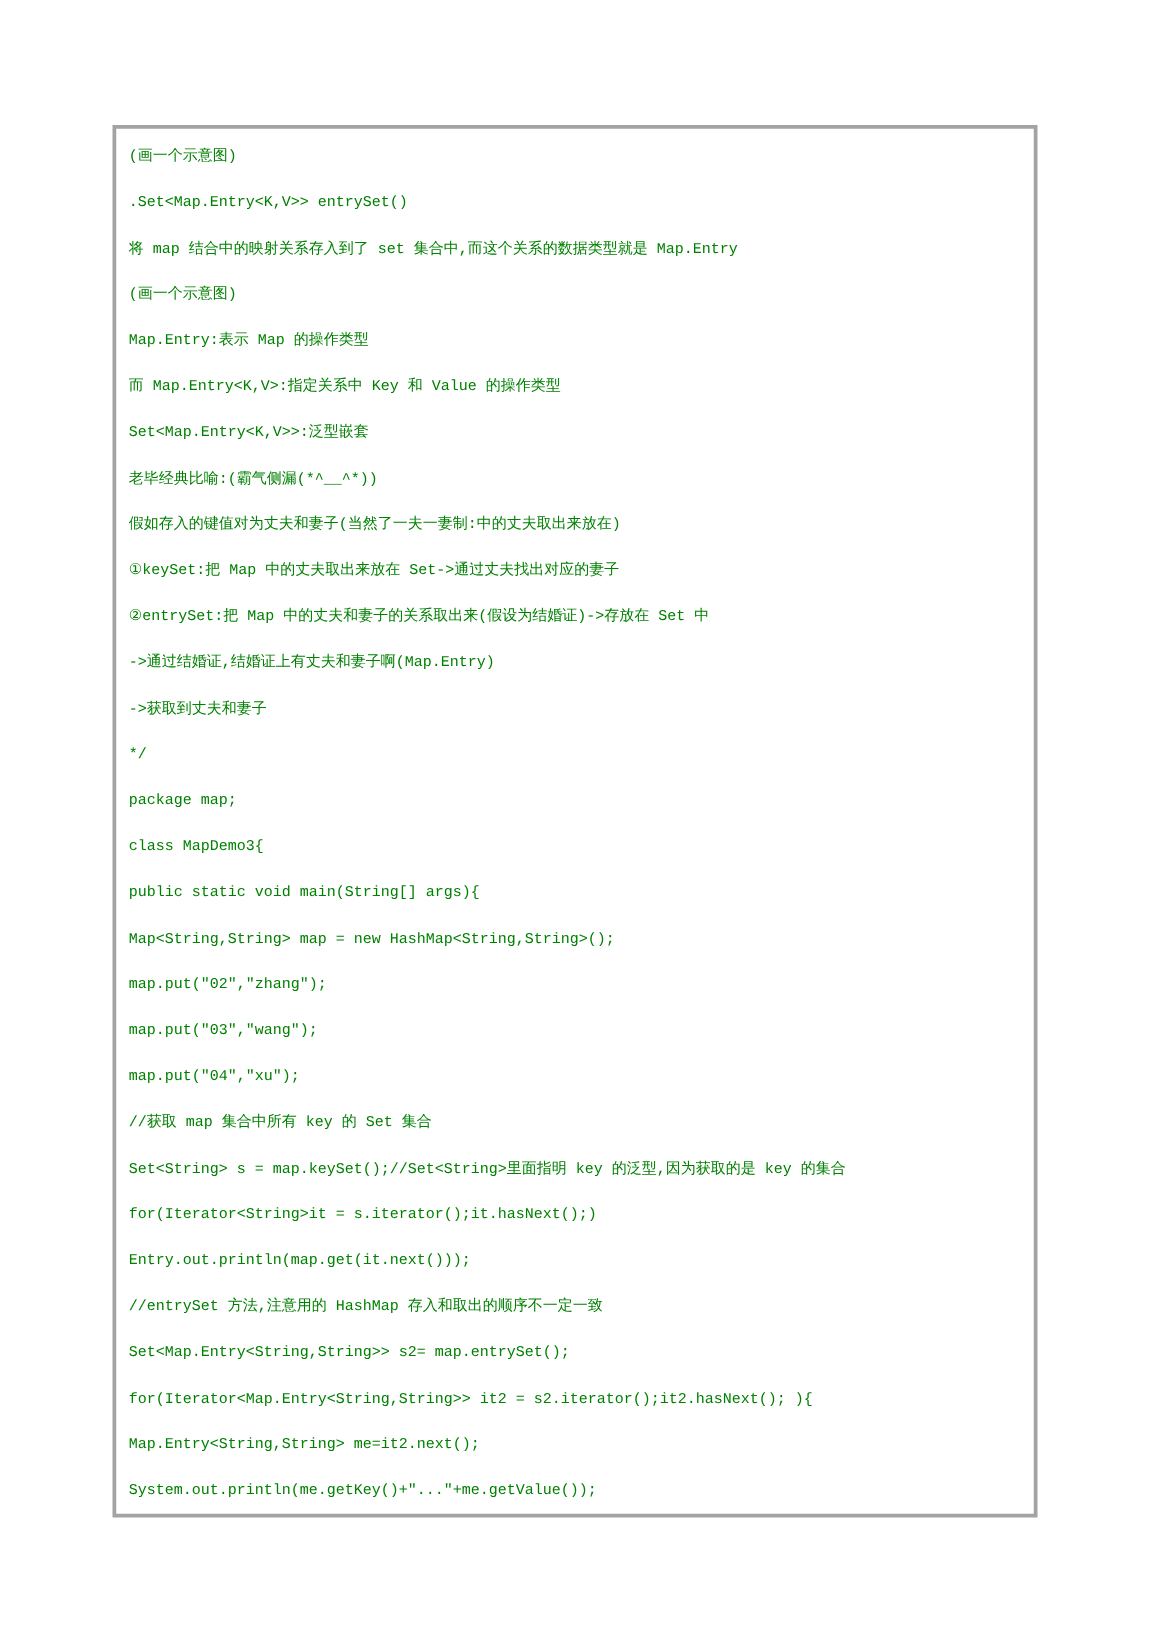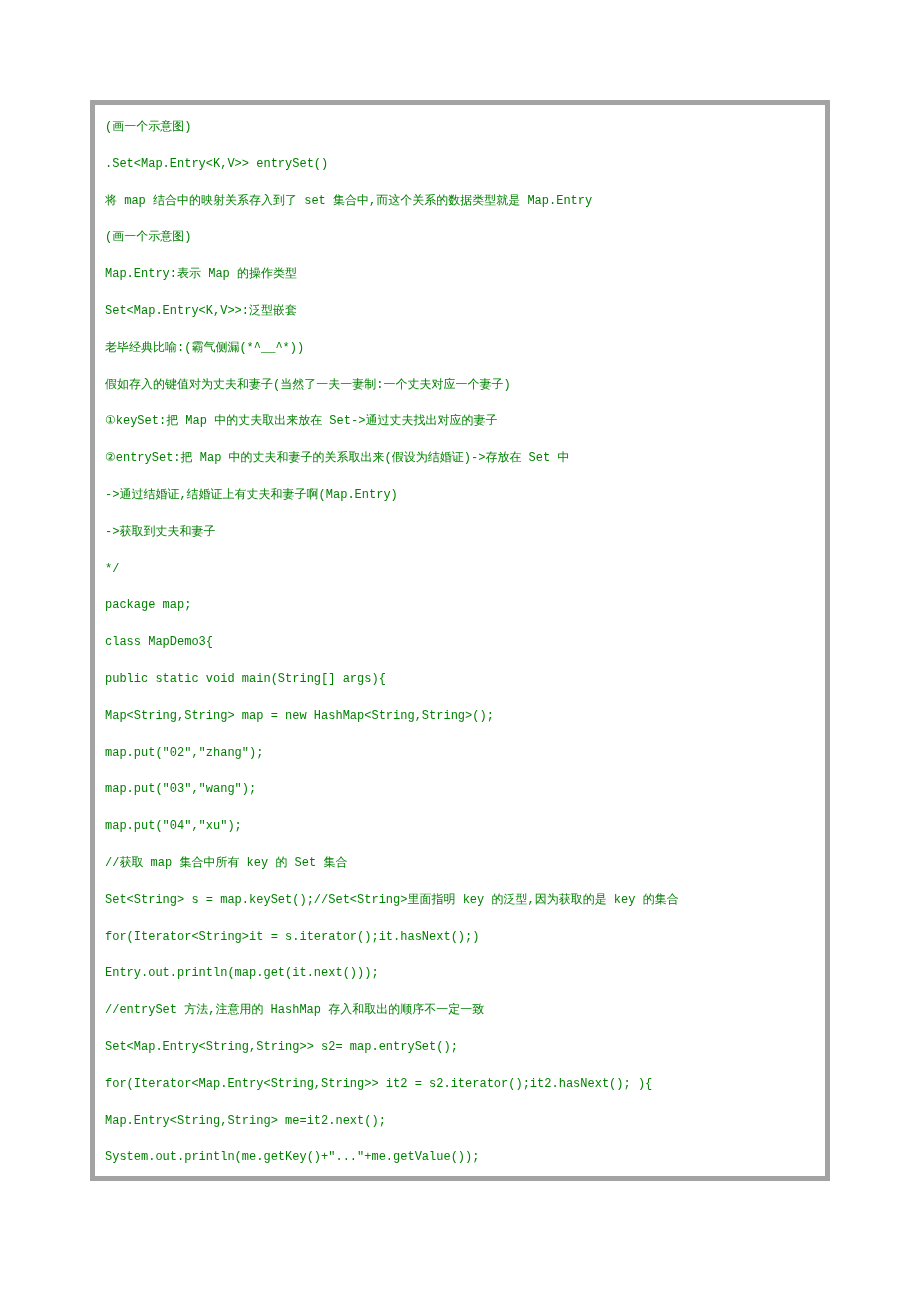--- a/index.html
+++ b/index.html
@@ -9,21 +9,21 @@
     font-family: "Courier New", "SimSun", monospace;
     display: flex;
     justify-content: center;
   }
   .page {
     width: 920px;
     box-sizing: border-box;
     padding: 100px 90px 60px 90px;
   }
   .code-box {
-    border: 5px solid #a3a3a3;
+    border: 3px solid #a3a3a3;
     box-sizing: border-box;
     padding: 14px 10px 10px 10px;
   }
   .line {
     color: #008000;
     font-size: 12px;
     line-height: 1.4;
     margin: 0 0 20px 0;
     white-space: pre-wrap;
     word-break: break-all;
@@ -36,23 +36,24 @@
 </head>
 <body>
 
 <div class="page">
   <div class="code-box">
     <div class="line">(画一个示意图)</div>
     <div class="line">.Set&lt;Map.Entry&lt;K,V&gt;&gt; entrySet()</div>
     <div class="line">将 map 结合中的映射关系存入到了 set 集合中,而这个关系的数据类型就是 Map.Entry</div>
     <div class="line">(画一个示意图)</div>
     <div class="line">Map.Entry:表示 Map 的操作类型</div>
+    <div class="line">而 Map.Entry&lt;K,V&gt;:指定关系中 Key 和 Value 的操作类型</div>
     <div class="line">Set&lt;Map.Entry&lt;K,V&gt;&gt;:泛型嵌套</div>
     <div class="line">老毕经典比喻:(霸气侧漏(*^__^*))</div>
-    <div class="line">假如存入的键值对为丈夫和妻子(当然了一夫一妻制:一个丈夫对应一个妻子)</div>
+    <div class="line">假如存入的键值对为丈夫和妻子(当然了一夫一妻制:中的丈夫取出来放在)</div>
     <div class="line">①keySet:把 Map 中的丈夫取出来放在 Set-&gt;通过丈夫找出对应的妻子</div>
     <div class="line">②entrySet:把 Map 中的丈夫和妻子的关系取出来(假设为结婚证)-&gt;存放在 Set 中</div>
     <div class="line">-&gt;通过结婚证,结婚证上有丈夫和妻子啊(Map.Entry)</div>
     <div class="line">-&gt;获取到丈夫和妻子</div>
     <div class="line">*/</div>
     <div class="line">package map;</div>
     <div class="line">class MapDemo3{</div>
     <div class="line">public static void main(String[] args){</div>
     <div class="line">Map&lt;String,String&gt; map = new HashMap&lt;String,String&gt;();</div>
     <div class="line">map.put("02","zhang");</div>

